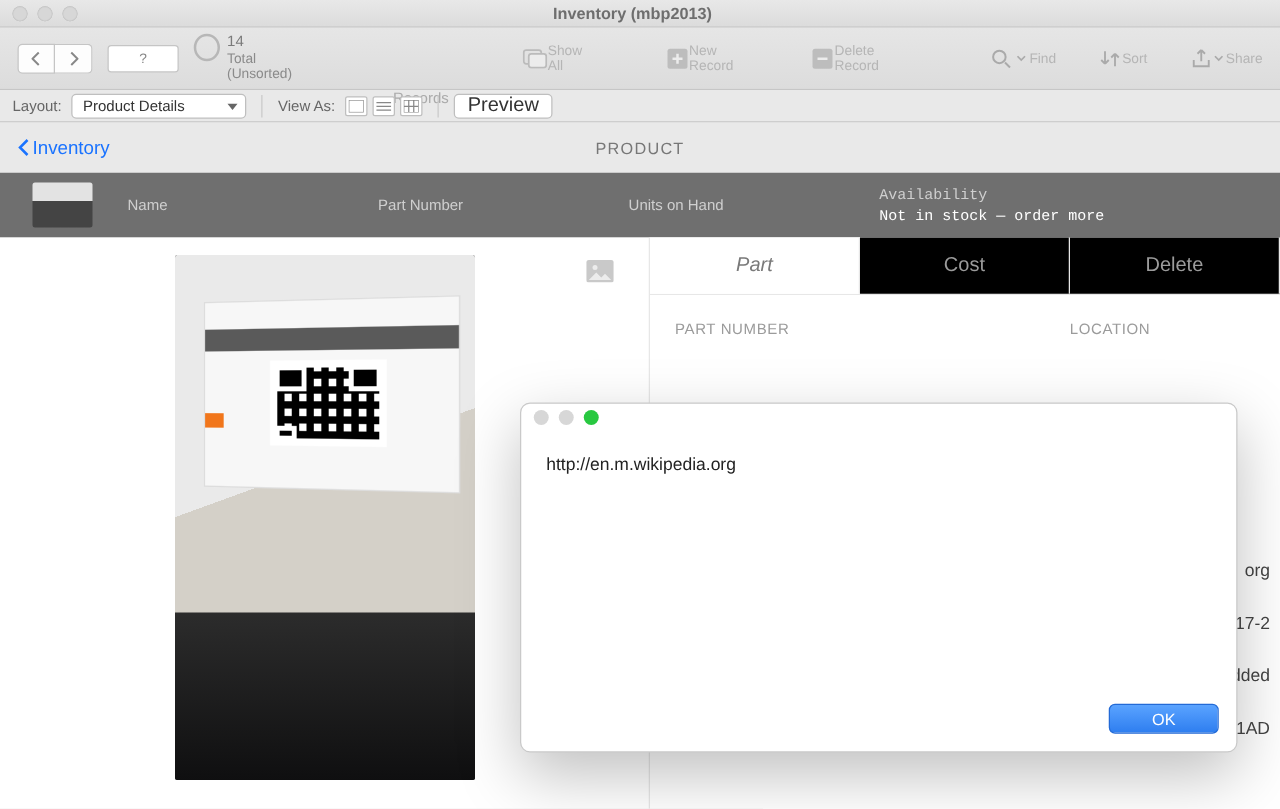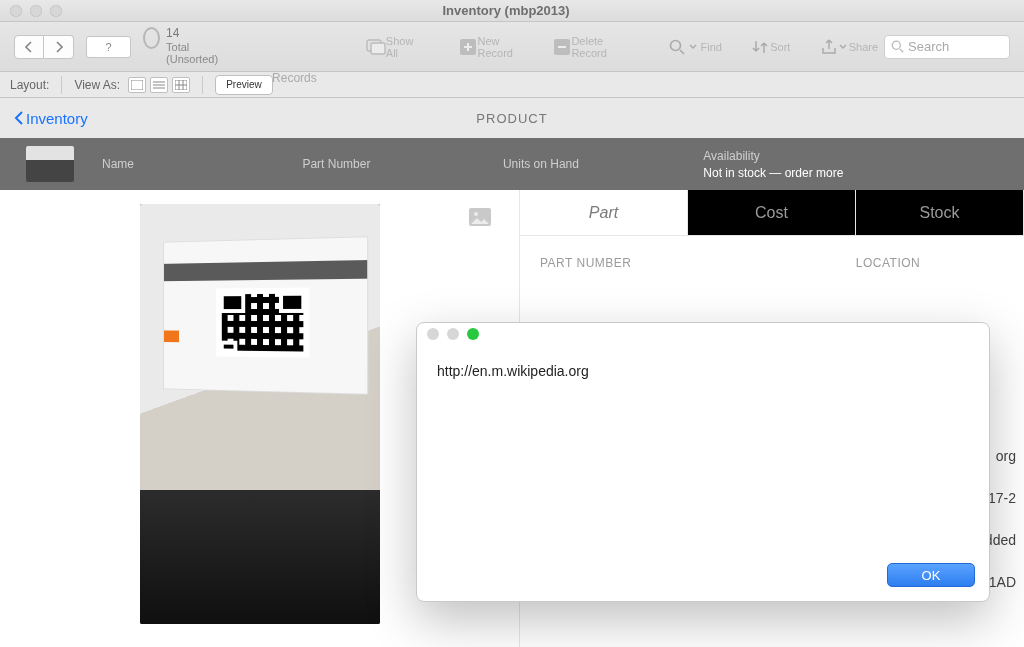--- a/index.html
+++ b/index.html
@@ -88,21 +88,21 @@
 }
 .layout-select::after {
   content:""; position:absolute; right:6px; top:7px;
   border-left:4px solid transparent; border-right:4px solid transparent;
   border-top:5px solid #666;
 }
 .viewas-icons { display:flex; gap:4px; }
 .va { width:18px; height:16px; border:1px solid #bfbfbf; border-radius:2px; background:#fff; display:flex; align-items:center; justify-content:center; color:#888; font-size:9px; }
 .preview-btn {
   height:20px; padding:0 10px; background:#fff; border:1px solid #bfbfbf; border-radius:4px;
-  font-size:10px; display:flex; align-items:center;
+  font-size:16px; display:flex; align-items:center;
 }
 
 
 .crumbbar {
   height: 40px;
   display:flex; align-items:center;
   padding: 0 14px;
   background:#e9e9e9;
   position: relative;
 }
@@ -112,21 +112,21 @@
 
 .sumhdr {
   height: 52px; background:#6f6f6f; display:flex; align-items:center;
   color:#eee; font-size:13px; padding: 0 0;
 }
 .sumhdr .thumb {
   width: 48px; height: 36px; background: linear-gradient(180deg,#e3e3e3 40%,#444 40%);
   margin-left: 26px; margin-right: 28px; border-radius:2px;
 }
 .shcol { flex: 1; color:#cfcfcf; font-size:12px; }
-.shcol.a { flex: 1.6; }
+.shcol.a { flex: 1.6; font-family: Liberation Mono, monospace; }
 .shcol .lab { color:#cfcfcf; }
 .shcol .val { color:#fff; font-weight:500; margin-top:3px; }
 
 
 .body-area {
   position:absolute; left:0; right:0; top: 190px; bottom:0; background:#fff;
   display:flex;
 }
 .left-pane {
   width: 520px; padding: 14px 20px 14px 20px; position: relative;
@@ -320,31 +320,27 @@
       <svg width="16" height="16" viewBox="0 0 16 16">
           <path d="M8 10V1m0 0L5 4m3-3l3 3 M2 9v5h12V9" fill="none" stroke="#aaa" stroke-width="1.5"></path>
         </svg>
       <svg width="8" height="8" viewBox="0 0 8 8" style="margin-left:2px">
           <path d="M1 2l3 3 3-3" fill="none" stroke="#aaa" stroke-width="1.4"></path>
         </svg>
     </div>
     <div>Share</div>
   </div>
 
-  <div class="search-box">
-    <svg width="13" height="13" viewBox="0 0 16 16">
-        <circle cx="6.5" cy="6.5" r="5" fill="none" stroke="#bbb" stroke-width="1.6"></circle>
-        <path d="M11 11l4 4" stroke="#bbb" stroke-width="1.6"></path>
-      </svg>
-    <span>Search</span>
-  </div>
 </div>
 
 <div class="layoutbar">
   <span class="lbl">Layout:</span>
+  <div class="layout-select">
+    <span>Product Details</span>
+  </div>
   <div style="width:1px;height:18px;background:#c9c9c9;margin:0 4px;"></div>
   <span class="lbl">View As:</span>
   <div class="viewas-icons">
     <div class="va">
         <svg width="12" height="10">
           <rect x="0" y="0" width="12" height="10" fill="none" stroke="#888"></rect>
         </svg>
       </div>
     <div class="va">
         <svg width="12" height="10">
@@ -408,21 +404,21 @@
         </div>
       </div>
       <div class="photo-btm"></div>
     </div>
   </div>
 
   <div class="right-pane">
     <div class="tabs">
       <div class="tab active">Part</div>
       <div class="tab">Cost</div>
-      <div class="tab">Stock</div>
+      <div class="tab">Delete</div>
     </div>
     <div class="fieldrow">
       <div class="f">PART NUMBER</div>
       <div class="f" style="text-align:center">LOCATION</div>
     </div>
   </div>
 </div>
 
 <div class="edgevals">
   <div>org</div>

